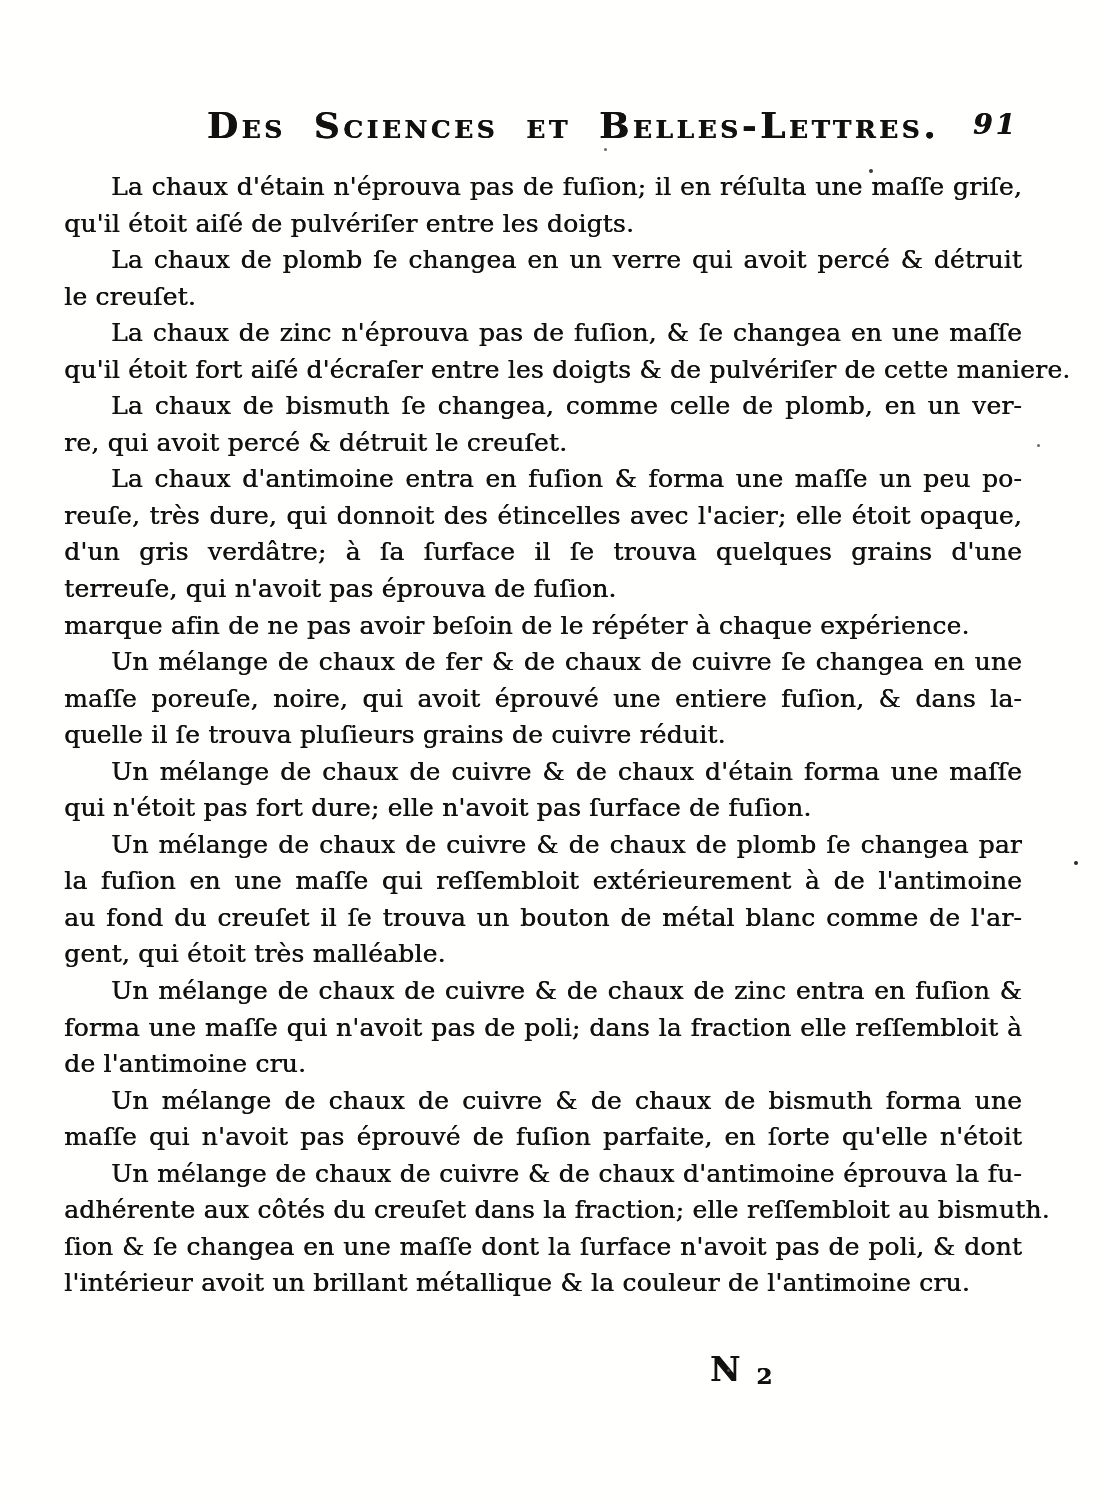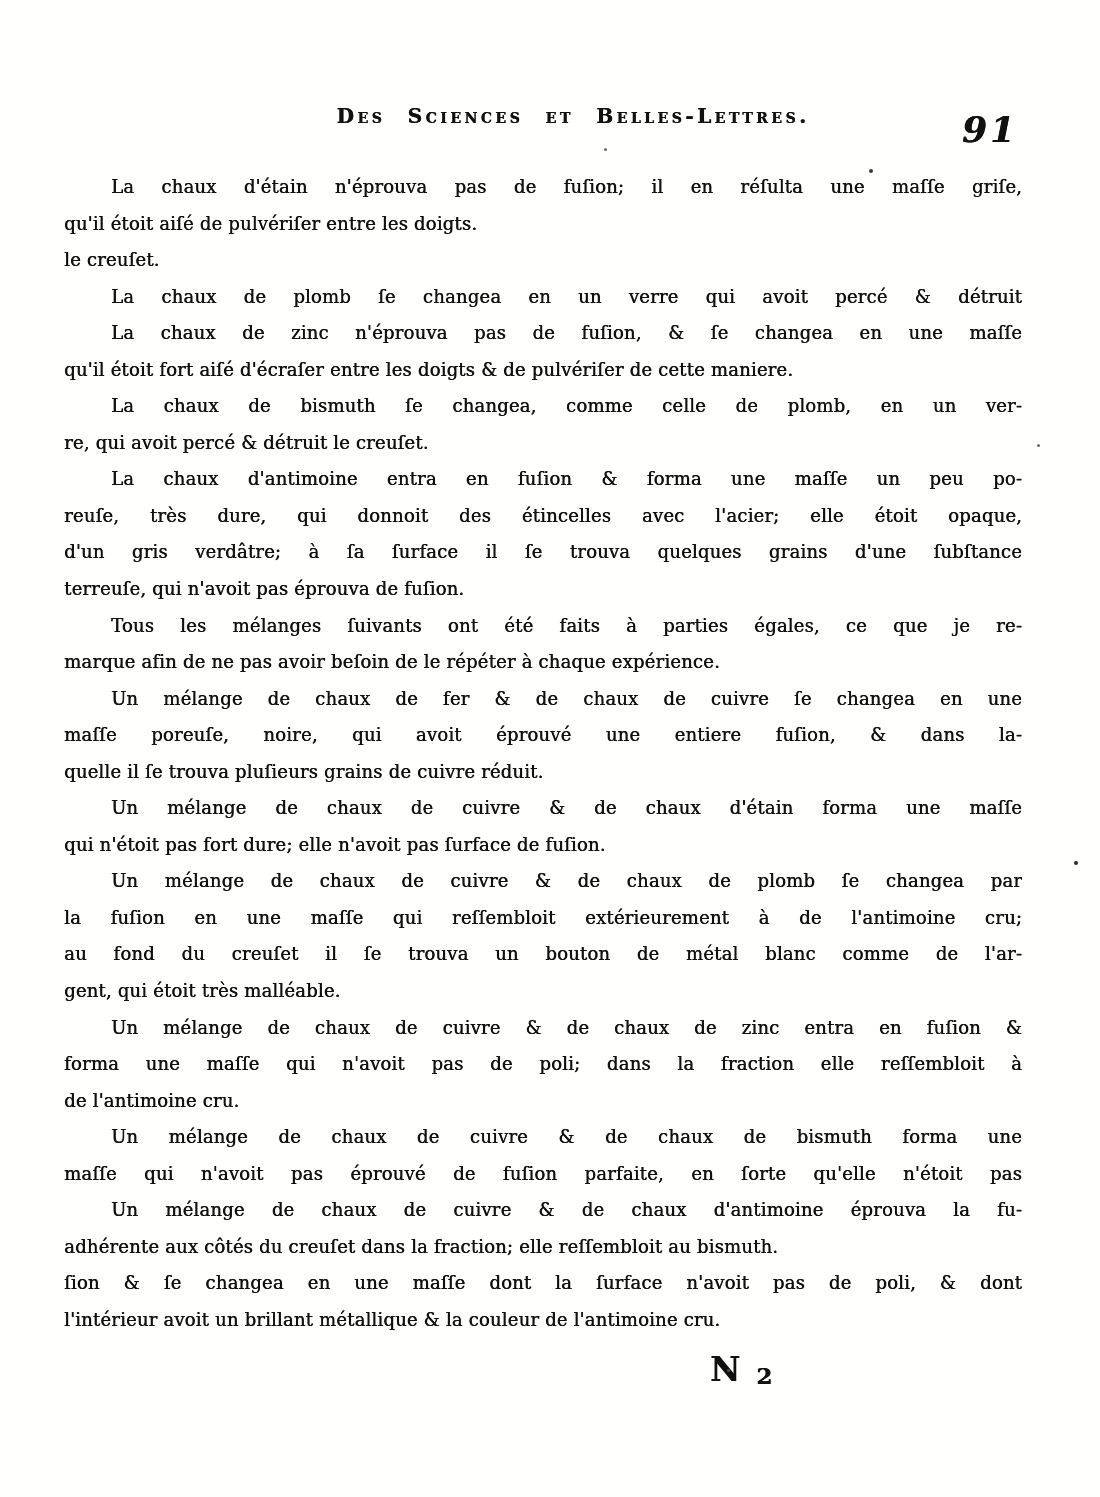--- a/index.html
+++ b/index.html
@@ -26,45 +26,45 @@
   }
   .header-title {
     position: absolute;
     left: 0;
     right: 0;
     top: 0;
     text-align: center;
     transform: translateX(30px);
     font-variant: small-caps;
     font-weight: bold;
-    font-size: 20px;
+    font-size: 36px;
     letter-spacing: 3.5px;
     word-spacing: 12px;
     text-shadow: 0.4px 0 0 currentColor;
     white-space: nowrap;
   }
   .page-number {
     position: absolute;
     right: 4px;
     top: 4px;
     font-weight: bold;
     font-style: italic;
-    font-size: 36px;
+    font-size: 28px;
     letter-spacing: 3px;
     text-shadow: 0.4px 0 0 currentColor;
   }
   
   .textblock {
     position: absolute;
     left: 64px;
     top: 169px;
     width: 958px;
   }
   .line {
-    font-size: 18px;
+    font-size: 25px;
     line-height: 36.55px;
     height: 36.55px;
     letter-spacing: 0.2px;
     text-shadow: 0.45px 0 0 currentColor;
     white-space: nowrap;
   }
   .line.j {
     white-space: normal;
     text-align: justify;
     text-align-last: justify;
@@ -114,31 +114,30 @@
 
   <div class="header">
     <div class="header-title">Des Sciences et Belles-Lettres.</div>
     <div class="page-number">91</div>
   </div>
 
   <div class="textblock">
 
   <div class="line j ind">La chaux d'étain n'éprouva pas de fuſion; il en réſulta une maſſe griſe,</div>
       <div class="line">qu'il étoit aiſé de pulvériſer entre les doigts.</div>
+      <div class="line j ind">La chaux de plomb ſe changea en un verre qui avoit percé &amp; détruit</div>
       <div class="line">le creuſet.</div>
-      <div class="line j ind">La chaux de plomb ſe changea en un verre qui avoit percé &amp; détruit</div>
       <div class="line j ind">La chaux de zinc n'éprouva pas de fuſion, &amp; ſe changea en une maſſe</div>
       <div class="line">qu'il étoit fort aiſé d'écraſer entre les doigts &amp; de pulvériſer de cette maniere.</div>
       <div class="line j ind">La chaux de bismuth ſe changea, comme celle de plomb, en un ver-</div>
       <div class="line">re, qui avoit percé &amp; détruit le creuſet.</div>
       <div class="line j ind">La chaux d'antimoine entra en fuſion &amp; forma une maſſe un peu po-</div>
       <div class="line j">reuſe, très dure, qui donnoit des étincelles avec l'acier; elle étoit opaque,</div>
       <div class="line j">d'un gris verdâtre; à ſa ſurface il ſe trouva quelques grains d'une ſubſtance</div>
       <div class="line">terreuſe, qui n'avoit pas éprouva de fuſion.</div>
-      <div class="line j ind">Tous les mélanges ſuivants ont été faits à parties égales, ce que je re-</div>
       <div class="line">marque afin de ne pas avoir beſoin de le répéter à chaque expérience.</div>
       <div class="line j ind">Un mélange de chaux de fer &amp; de chaux de cuivre ſe changea en une</div>
       <div class="line j">maſſe poreuſe, noire, qui avoit éprouvé une entiere fuſion, &amp; dans la-</div>
       <div class="line">quelle il ſe trouva pluſieurs grains de cuivre réduit.</div>
       <div class="line j ind">Un mélange de chaux de cuivre &amp; de chaux d'étain forma une maſſe</div>
       <div class="line">qui n'étoit pas fort dure; elle n'avoit pas ſurface de fuſion.</div>
       <div class="line j ind">Un mélange de chaux de cuivre &amp; de chaux de plomb ſe changea par</div>
       <div class="line j">la fuſion en une maſſe qui reſſembloit extérieurement à de l'antimoine cru;</div>
       <div class="line j">au fond du creuſet il ſe trouva un bouton de métal blanc comme de l'ar-</div>
       <div class="line">gent, qui étoit très malléable.</div>

